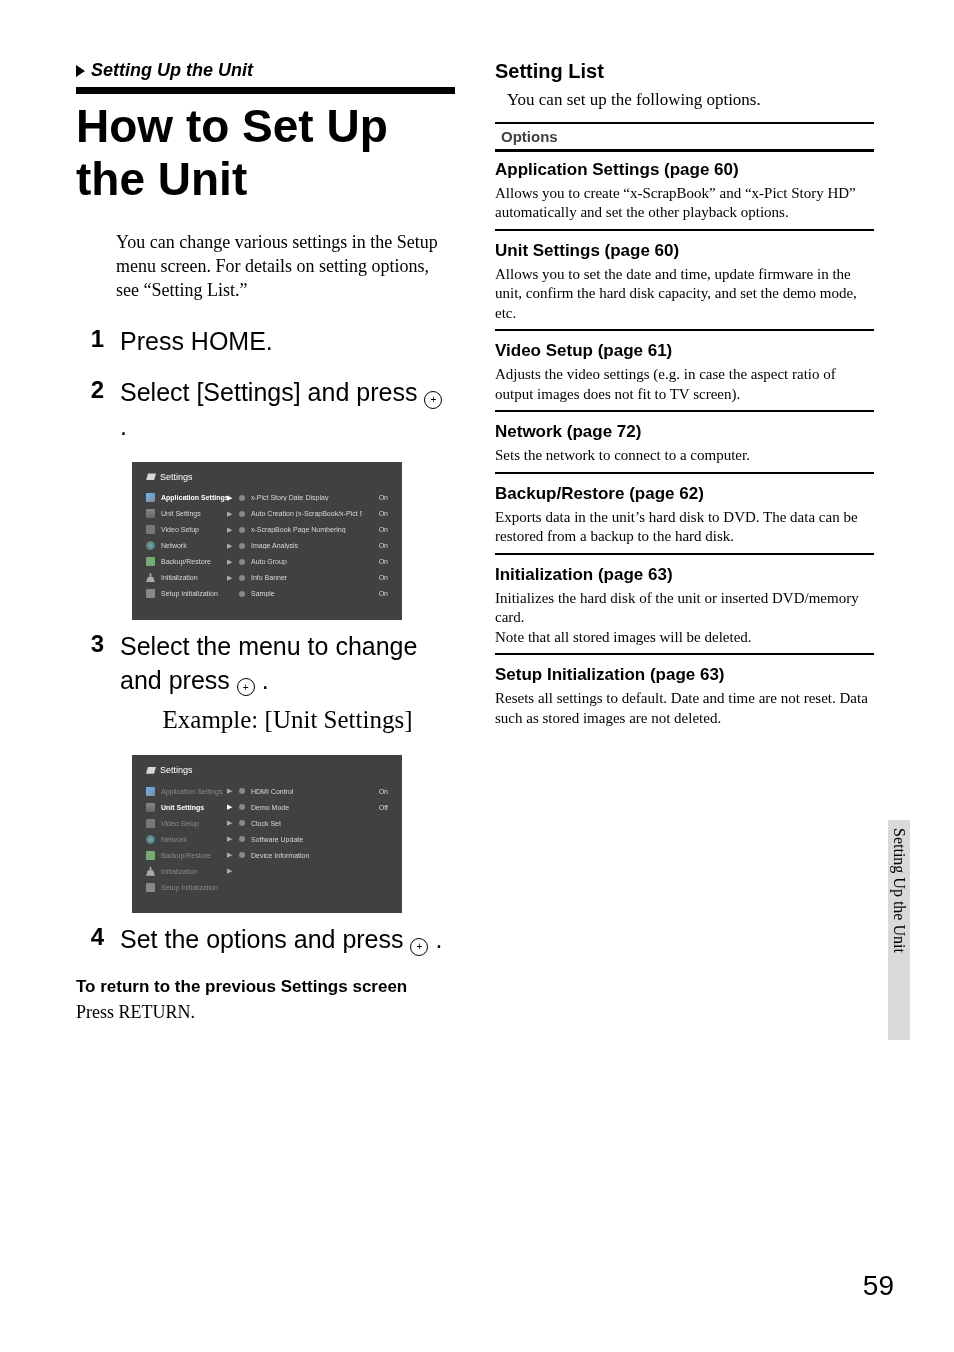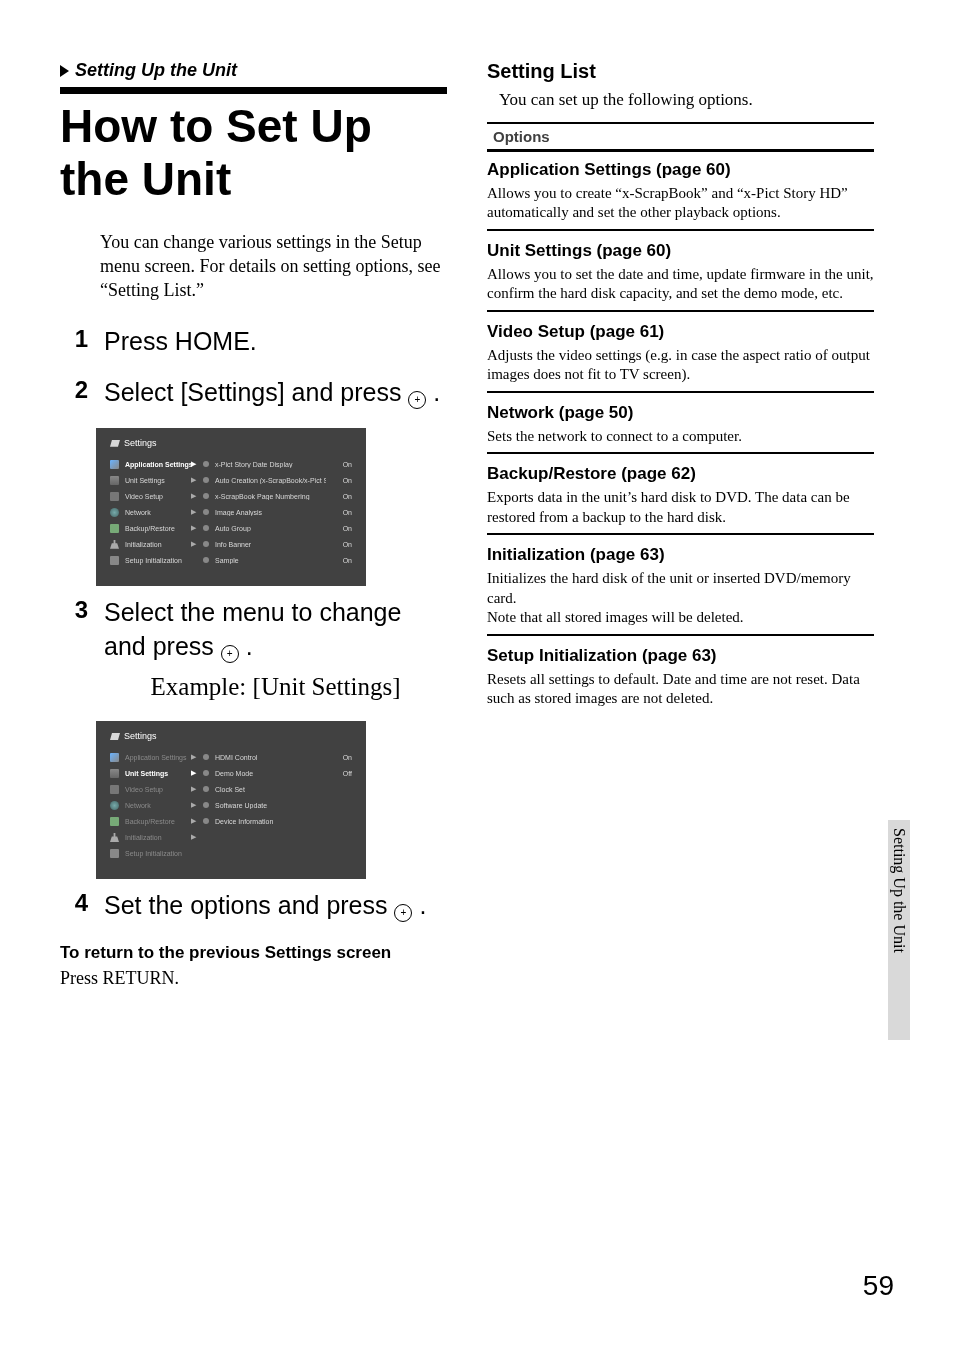--- a/index.html
+++ b/index.html
@@ -7,21 +7,21 @@
     padding: 0;
     background: #fff;
     font-family: "Times New Roman", Times, serif;
     color: #000;
   }
   .page {
     width: 954px;
     height: 1352px;
     position: relative;
     box-sizing: border-box;
-    padding: 60px 60px 40px 60px;
+    padding: 60px 60px 40px 76px;
   }
   .cols {
     display: flex;
     gap: 40px;
   }
   .col {
     flex: 1;
     min-width: 0;
   }
   .breadcrumb {
@@ -86,21 +86,21 @@
     border: 1px solid #000;
     border-radius: 50%;
     align-items: center;
     justify-content: center;
     font-size: 10px;
     vertical-align: -2px;
   }
   .enter-icon::after { content: "+"; }
   
   .shot {
-    margin: 10px 0 10px 36px;
+    margin: 10px 0 10px 56px;
     width: 270px;
     background: #414141;
     color: #d8d8d8;
     font-family: Arial, Helvetica, sans-serif;
     font-size: 7px;
     padding: 10px 14px 18px 14px;
     box-sizing: border-box;
   }
   .shot-title {
     font-size: 9px;
@@ -417,21 +417,21 @@
         <div class="opt-title">Unit Settings (page 60)</div>
         <div class="opt-desc">Allows you to set the date and time, update firmware in the unit, confirm the hard disk capacity, and set the demo mode, etc.</div>
         <hr class="thin-hr">
       </div>
       <div class="opt-block">
         <div class="opt-title">Video Setup (page 61)</div>
         <div class="opt-desc">Adjusts the video settings (e.g. in case the aspect ratio of output images does not fit to TV screen).</div>
         <hr class="thin-hr">
       </div>
       <div class="opt-block">
-        <div class="opt-title">Network (page 50)</div>
+        <div class="opt-title">Network (page 72)</div>
         <div class="opt-desc">Sets the network to connect to a computer.</div>
         <hr class="thin-hr">
       </div>
       <div class="opt-block">
         <div class="opt-title">Backup/Restore (page 62)</div>
         <div class="opt-desc">Exports data in the unit’s hard disk to DVD. The data can be restored from a backup to the hard disk.</div>
         <hr class="thin-hr">
       </div>
       <div class="opt-block">
         <div class="opt-title">Initialization (page 63)</div>

